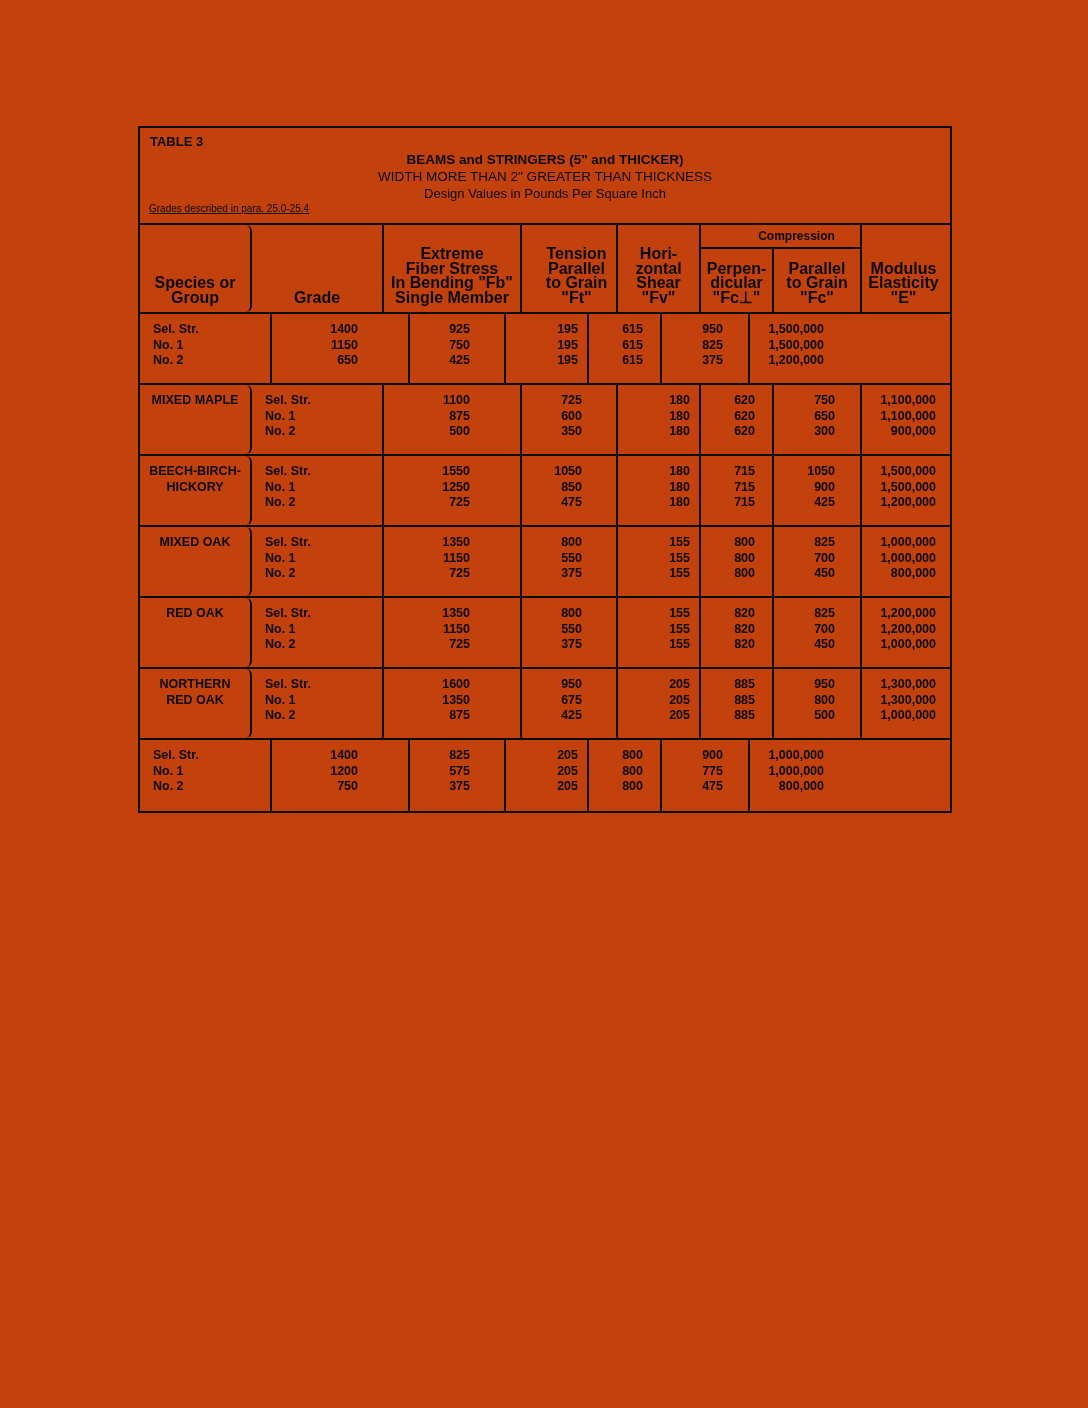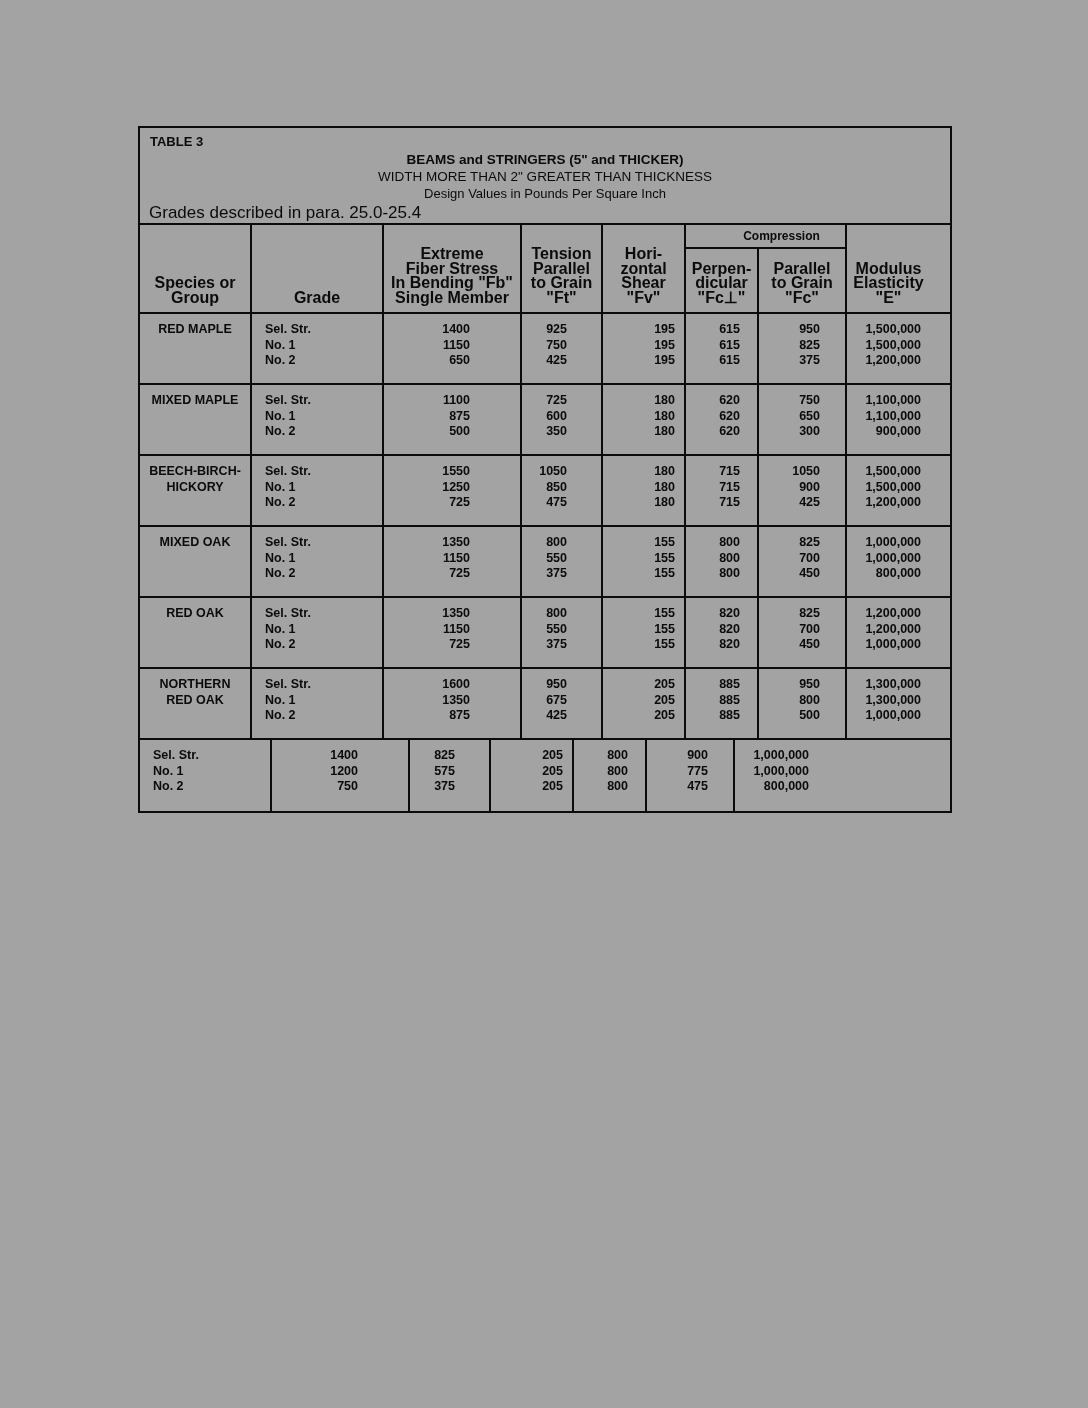--- a/index.html
+++ b/index.html
@@ -1,34 +1,34 @@
 <!DOCTYPE html>
 <html><head>
 <meta charset="utf-8">
 <style>
   html,body{margin:0;padding:0;background:#ffffff;}
-  .page{position:relative;width:1088px;height:1408px;background:#a3a3a3;overflow:hidden;
+  .page{position:relative;width:1088px;height:1408px;background:#c2410c;overflow:hidden;
         font-family:"Liberation Sans",sans-serif;color:#0b0b0b;}
   .tbl{position:absolute;left:138px;top:126px;width:814px;border:2px solid #0b0b0b;box-sizing:border-box;}
 
   
   .title-area{position:relative;height:95px;}
   .table-label{position:absolute;left:10px;top:6px;font-weight:bold;font-size:13px;}
   .t-line{position:absolute;left:0;right:0;text-align:center;font-size:13.5px;}
   .t1{top:24px;font-weight:bold;}
   .t2{top:41px;}
   .t3{top:58px;font-size:13px;}
-  .grades-note{position:absolute;left:9px;top:75px;font-size:17px;}
+  .grades-note{position:absolute;left:9px;top:75px;font-size:10px;text-decoration:underline;}
 
   
   .cell{box-sizing:border-box;border-right:2px solid #0b0b0b;}
-  .c-species{width:112px;}
+  .c-species{width:112px;border-radius:6px;}
   .c-grade{width:132px;}
   .c-fb{width:138px;}
-  .c-ft{width:81px;}
+  .c-ft{width:81px;margin-left:15px;}
   .c-fv{width:83px;}
   .c-fcp{width:73px;}
   .c-fc{width:88px;}
   .c-e{width:83px;border-right:none;}
 
   
   .header-row{display:flex;height:91px;box-sizing:border-box;
               border-top:2px solid #0b0b0b;border-bottom:2px solid #0b0b0b;}
   .hc{display:flex;flex-direction:column;justify-content:flex-end;align-items:center;
       text-align:center;font-weight:bold;font-size:16px;line-height:14.5px;
@@ -98,21 +98,20 @@
 "Fc"</div>
         </div>
       </div>
       <div class="cell hc c-e">Modulus
 Elasticity
 "E"</div>
     </div>
 
     <div id="table-body">
         <div class="block">
-          <div class="cell body-cell c-species sp"><div>RED MAPLE</div></div>
           <div class="cell body-cell c-grade">
             <div class="val">Sel. Str.</div>
             <div class="val">No. 1</div>
             <div class="val">No. 2</div>
           </div>
           <div class="cell body-cell c-fb num">
             <div class="val">1400</div>
             <div class="val">1150</div>
             <div class="val">650</div>
           </div>

